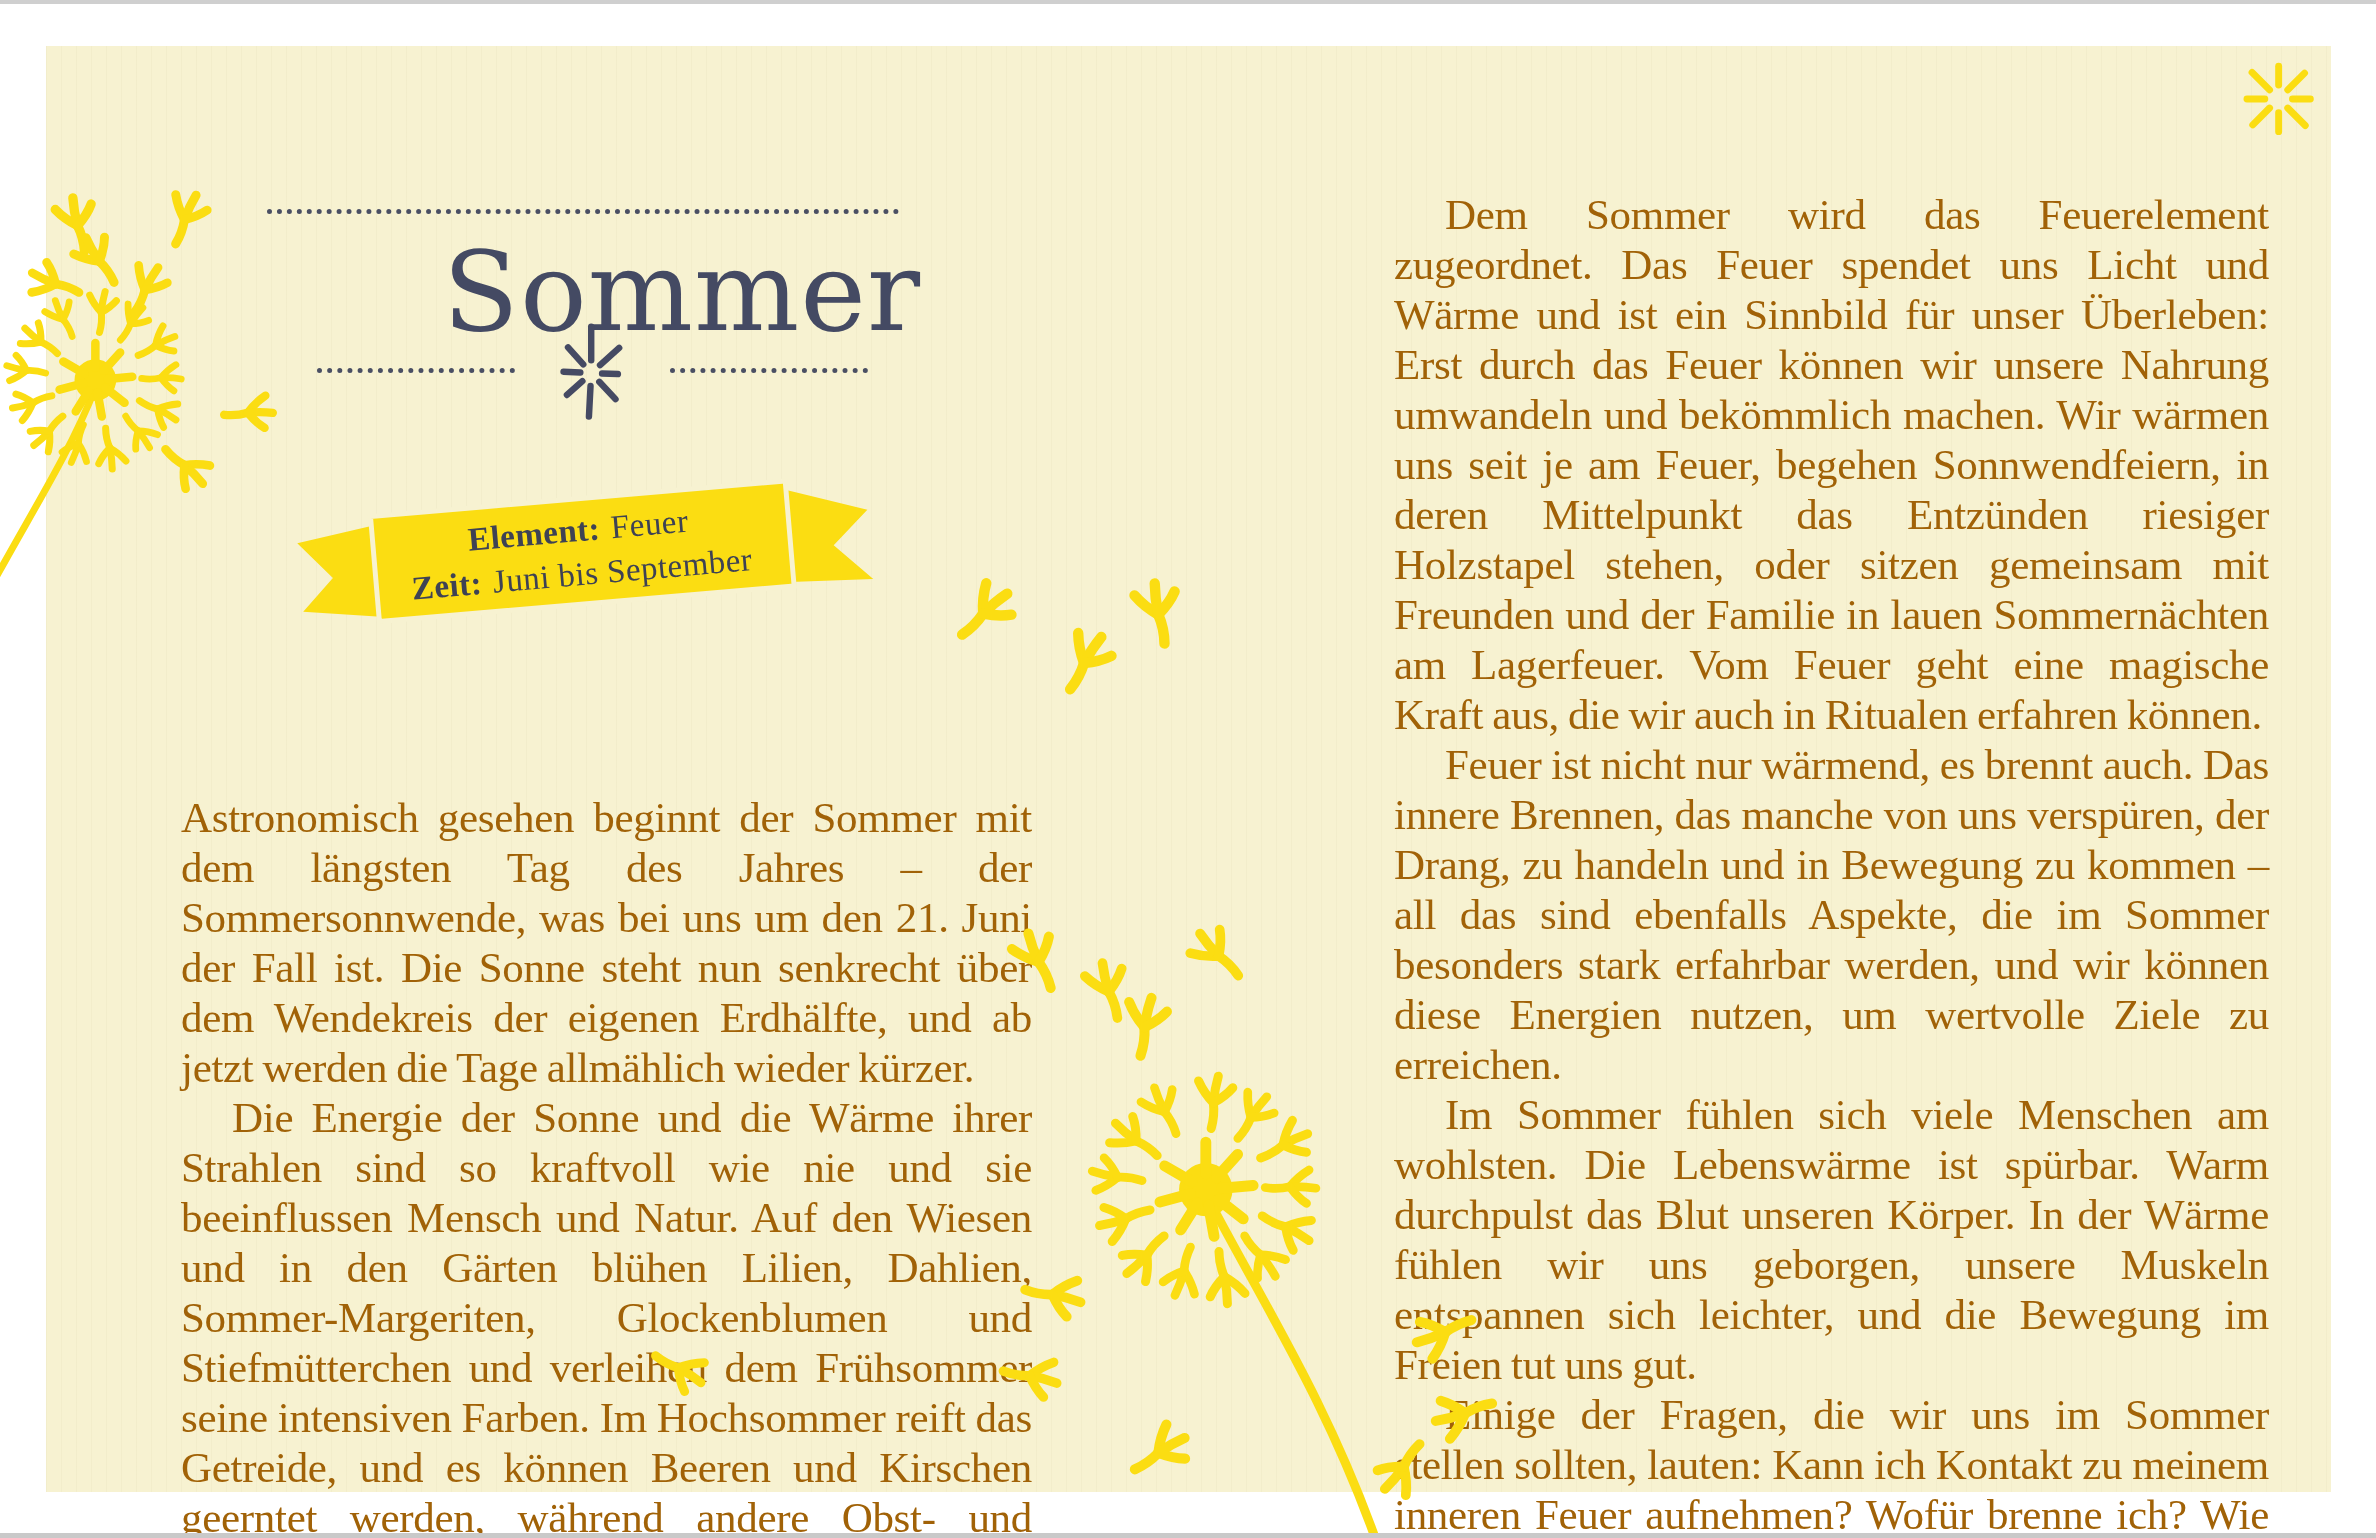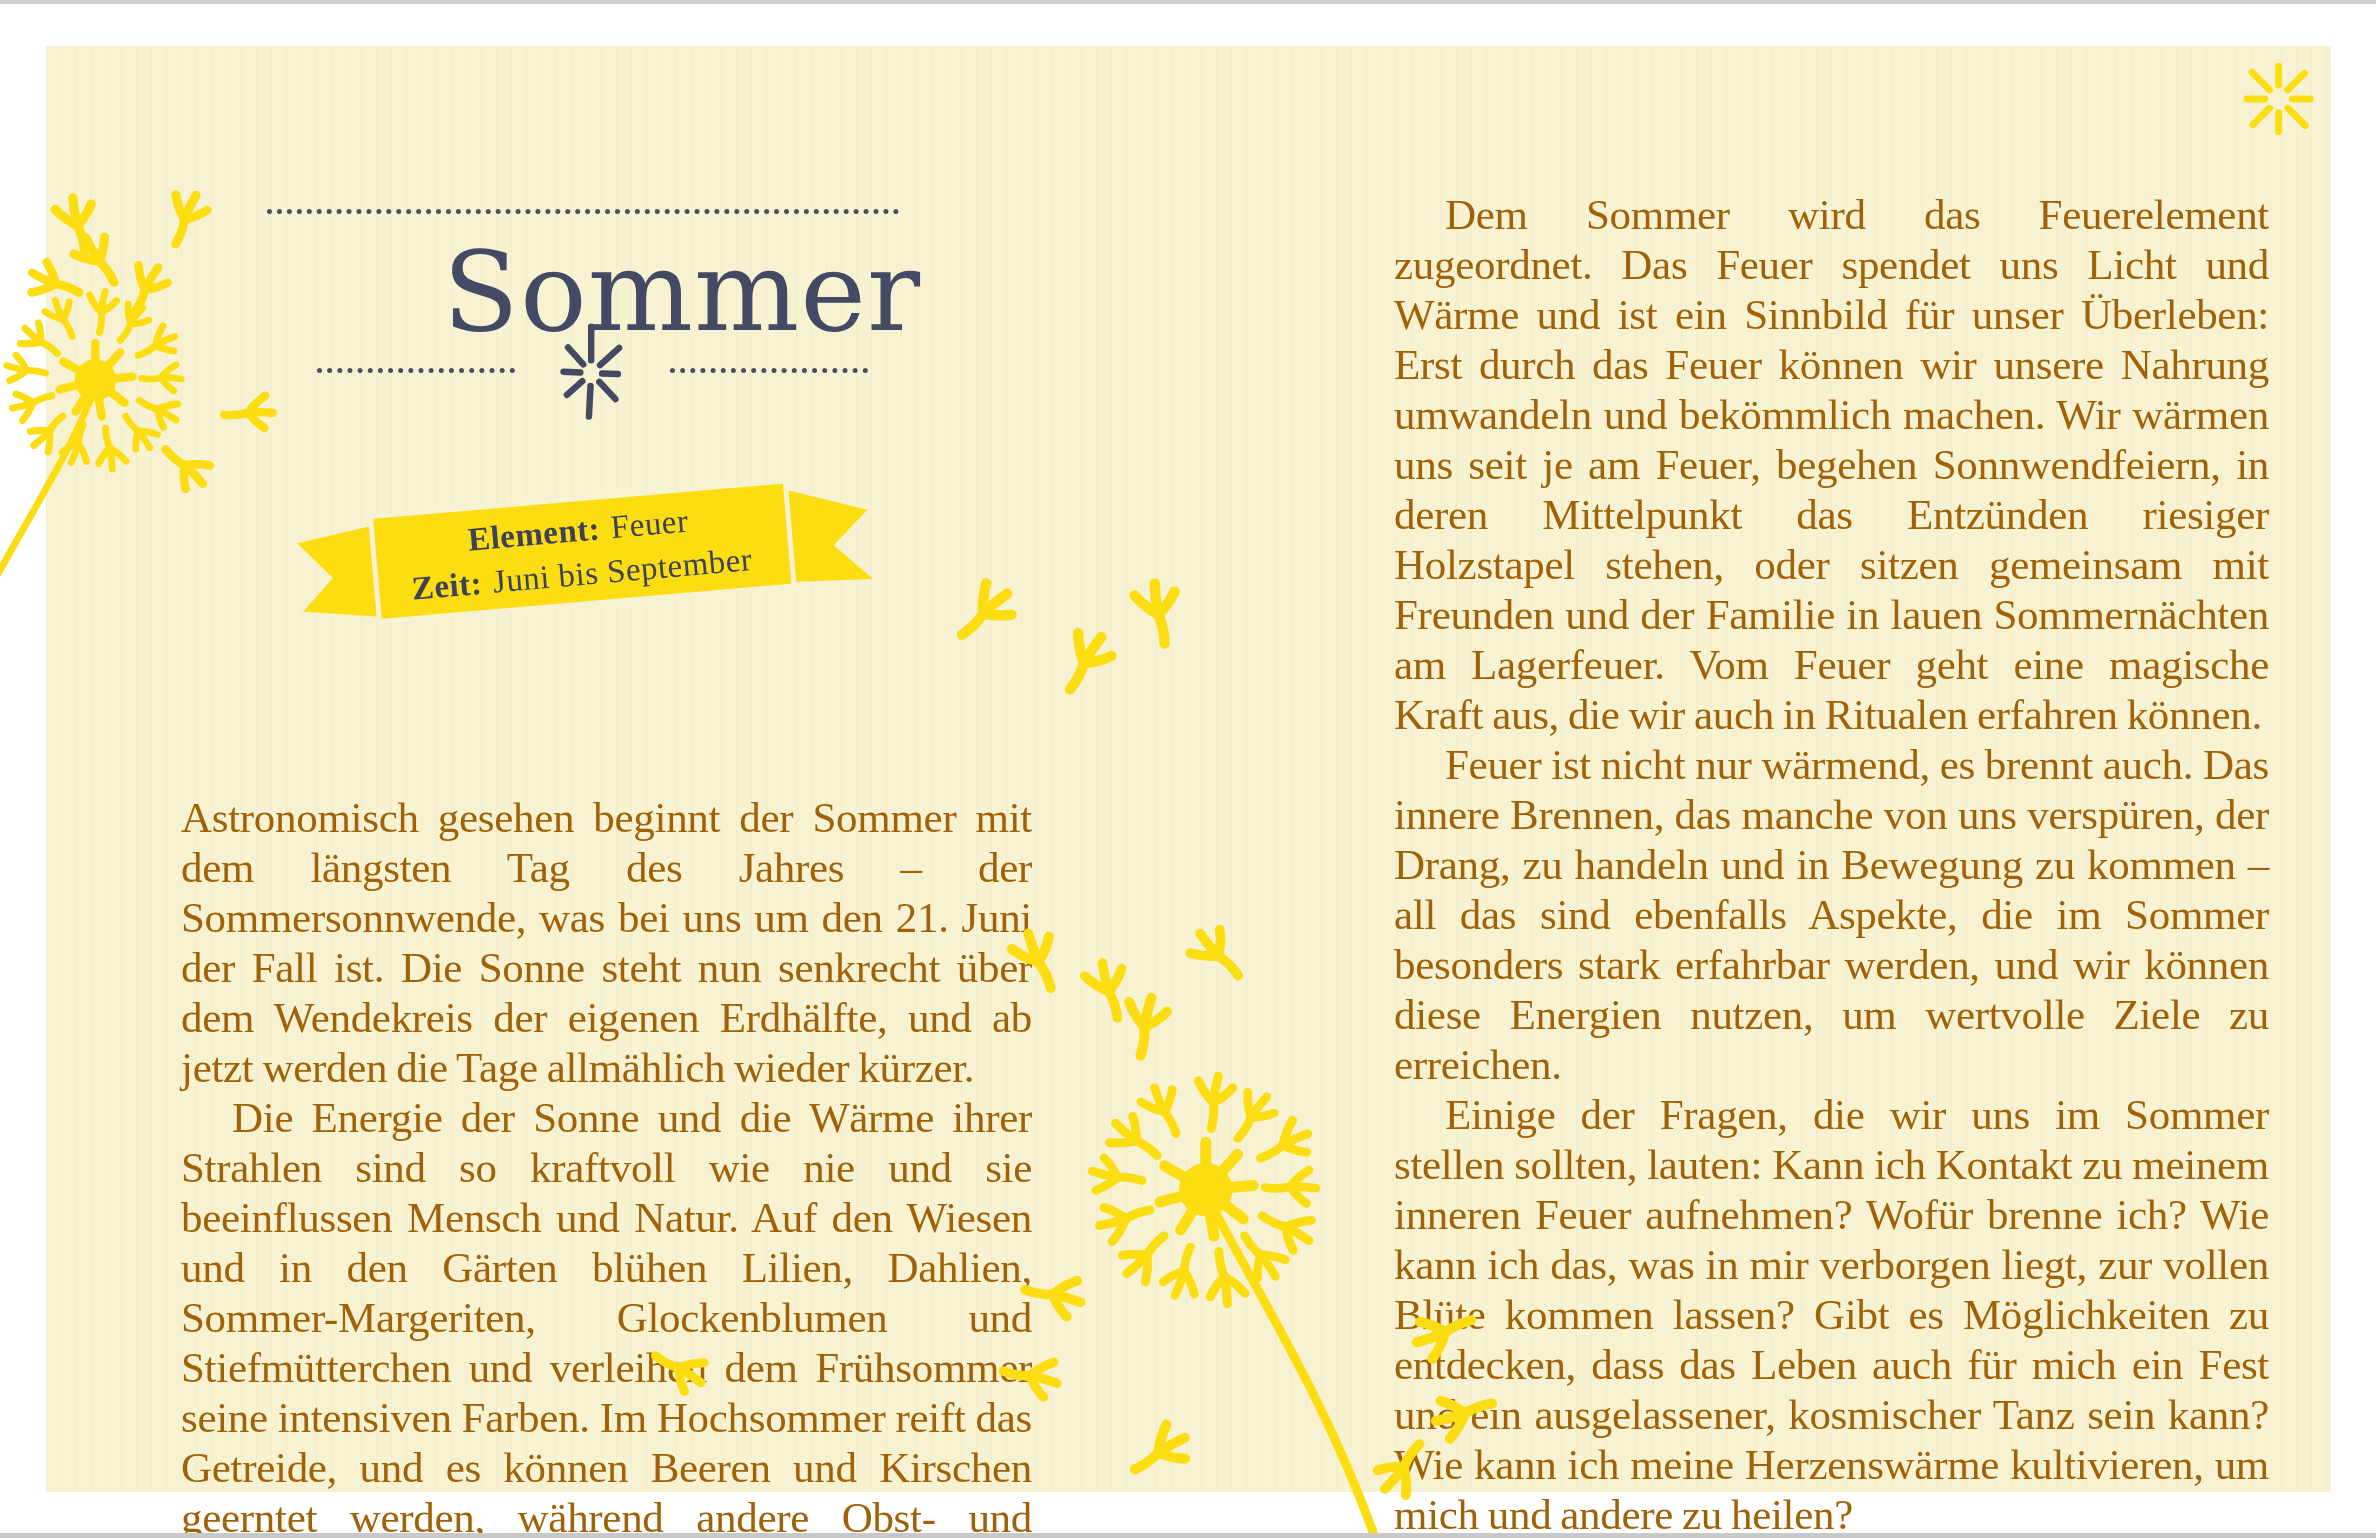--- a/index.html
+++ b/index.html
@@ -67,20 +67,21 @@
   <div class="banner-line"><b>Zeit:</b><span class="val">Juni bis September</span></div>
 </div>
 
 <div class="col col-left">
   <p class="no-indent">Astronomisch gesehen beginnt der Sommer mit dem längsten Tag des Jahres – der Sommersonnwende, was bei uns um den 21. Juni der Fall ist. Die Sonne steht nun senkrecht über dem Wendekreis der eigenen Erdhälfte, und ab jetzt werden die Tage allmählich wieder kürzer.</p>
   <p>Die Energie der Sonne und die Wärme ihrer Strahlen sind so kraftvoll wie nie und sie beeinflussen Mensch und Natur. Auf den Wiesen und in den Gärten blühen Lilien, Dahlien, Sommer-Margeriten, Glockenblumen und Stiefmütterchen und verleihen dem Frühsommer seine intensiven Farben. Im Hochsommer reift das Getreide, und es können Beeren und Kirschen geerntet werden, während andere Obst- und Gemüsesorten wie etwa Äpfel, Birnen, Pflaumen, Tomaten, Mangold oder Zucchini meist erst im Spätsommer zur vollen Reife gelangen.</p>
 </div>
 <div class="col col-right">
   <p>Dem Sommer wird das Feuerelement zugeordnet. Das Feuer spendet uns Licht und Wärme und ist ein Sinnbild für unser Überleben: Erst durch das Feuer können wir unsere Nahrung umwandeln und bekömmlich machen. Wir wärmen uns seit je am Feuer, begehen Sonnwendfeiern, in deren Mittelpunkt das Entzünden riesiger Holzstapel stehen, oder sitzen gemeinsam mit Freunden und der Familie in lauen Sommernächten am Lagerfeuer. Vom Feuer geht eine magische Kraft aus, die wir auch in Ritualen erfahren können.</p>
   <p>Feuer ist nicht nur wärmend, es brennt auch. Das innere Brennen, das manche von uns verspüren, der Drang, zu handeln und in Bewegung zu kommen – all das sind ebenfalls Aspekte, die im Sommer besonders stark erfahrbar werden, und wir können diese Energien nutzen, um wertvolle Ziele zu erreichen.</p>
+  <p>Im Sommer fühlen sich viele Menschen am wohlsten. Die Lebenswärme ist spürbar. Warm durchpulst das Blut unseren Körper. In der Wärme fühlen wir uns geborgen, unsere Muskeln entspannen sich leichter, und die Bewegung im Freien tut uns gut.</p>
   <p>Einige der Fragen, die wir uns im Sommer stellen sollten, lauten: Kann ich Kontakt zu meinem inneren Feuer aufnehmen? Wofür brenne ich? Wie kann ich das, was in mir verborgen liegt, zur vollen Blüte kommen lassen? Gibt es Möglichkeiten zu entdecken, dass das Leben auch für mich ein Fest und ein ausgelassener, kosmischer Tanz sein kann? Wie kann ich meine Herzenswärme kultivieren, um mich und andere zu heilen?</p>
 </div>
 
 <svg class="deco" width="2376" height="1538" viewBox="0 0 2400 1554">
   <defs>
     <g id="seed" fill="none" stroke="#fbdd12" stroke-width="7" stroke-linecap="round">
       <path d="M0,20 Q2,10 0,0"></path>
       <path d="M0,0 Q-8,-7 -13,-16"></path>
       <path d="M0,0 Q0,-11 2,-21"></path>
       <path d="M0,0 Q9,-6 14,-13"></path>

